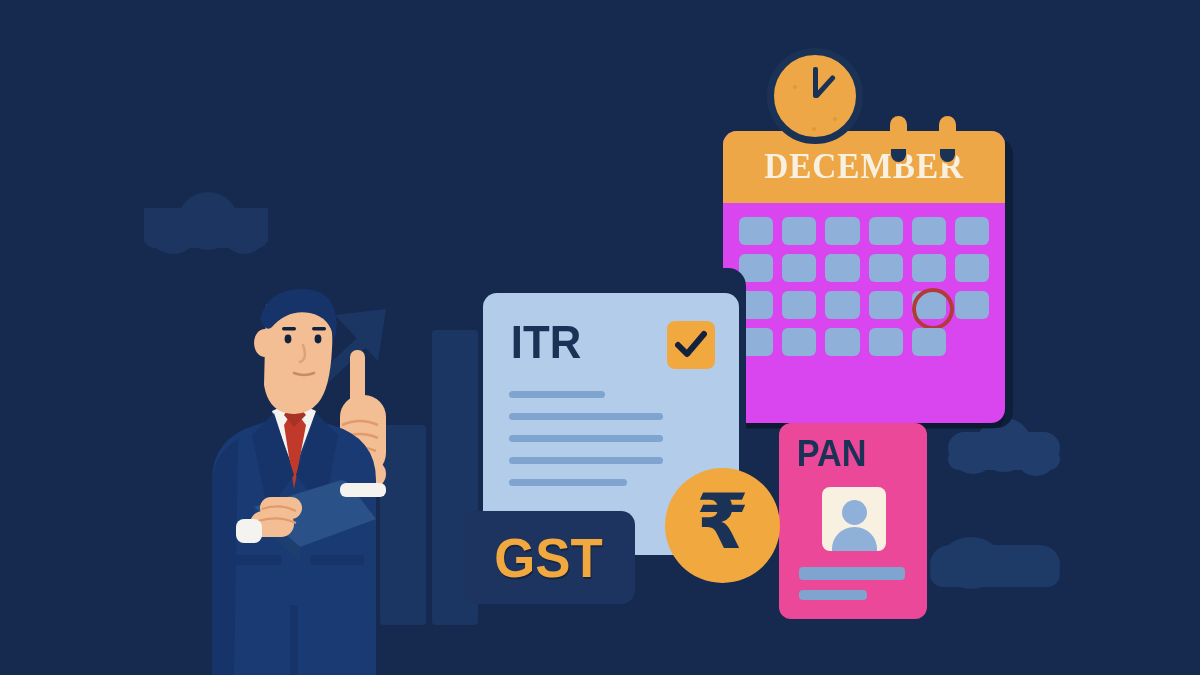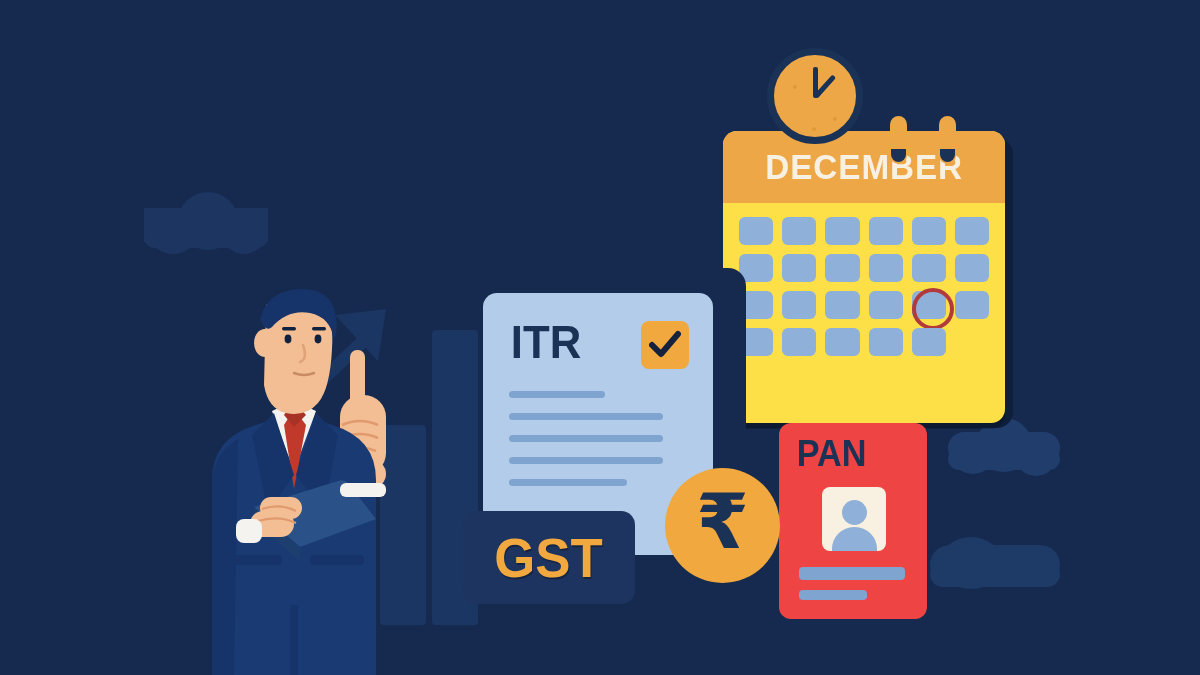--- a/index.html
+++ b/index.html
@@ -38,22 +38,23 @@
   #subtitle span{display:block;}
 
   
   #calendar-group{position:absolute;left:723px;top:48px;width:290px;height:360px;}
   #cal-shadow{
     position:absolute;left:8px;top:90px;width:282px;height:290px;
     background:#0e1f3c;border-radius:16px;
   }
   #cal-body{
     position:absolute;left:0px;top:83px;width:282px;height:292px;
-    background:#fde047;border-radius:14px;overflow:hidden;
+    background:#d946ef;border-radius:14px;overflow:hidden;
     box-shadow:0 6px 0 rgba(0,0,0,.18);
+    font-family:Liberation Serif, serif;
   }
   #cal-header{
     height:72px;background:#eda746;display:flex;align-items:center;
     justify-content:center;
   }
   #cal-month{
     color:#f8f1e2;font-weight:bold;font-size:35px;letter-spacing:1px;
     transform:scaleX(0.95);
   }
   #cal-grid{
@@ -86,21 +87,21 @@
   #clock .mh{width:5px;height:28px;left:39px;top:42px;transform-origin:50% 0%;transform:rotate(222deg);}
   #clock .dot{position:absolute;width:4px;height:4px;border-radius:50%;background:#e09a35;}
 
   
   #itr-backpanel{
     position:absolute;left:546px;top:268px;width:200px;height:290px;
     background:#152a4e;border-radius:18px;
   }
   #itr-card{
     position:absolute;left:483px;top:293px;width:230px;height:262px;
-    background:#b3ccea;border-radius:14px;
+    background:#b3ccea;border-radius:14px;padding-left:26px;
   }
   #itr-label{
     position:absolute;left:26px;top:22px;color:#1b3257;
     font-weight:bold;font-size:46px;letter-spacing:0px;transform:scaleX(0.95);
   }
   #itr-check{
     position:absolute;right:24px;top:28px;width:48px;height:48px;
     background:#f0a83f;border-radius:8px;
   }
   #itr-check svg{position:absolute;left:8px;top:9px;}
@@ -124,21 +125,21 @@
   }
   #coin .rs{
     position:absolute;left:0;right:0;top:16px;text-align:center;
     color:#1b3257;font-weight:bold;font-size:76px;line-height:76px;
     font-family:"DejaVu Sans",sans-serif;
   }
 
   
   #pan-card{
     position:absolute;left:779px;top:423px;width:148px;height:196px;
-    background:#ef4444;border-radius:12px;text-align:center;
+    background:#ec4899;border-radius:12px;text-align:center;
   }
   #pan-label{
     position:absolute;left:16px;top:10px;color:#1b3257;
     font-weight:bold;font-size:36px;transform:scaleX(0.95);
   }
   #pan-photo{
     position:absolute;left:43px;top:64px;width:64px;height:64px;
     background:#f8f1e2;border-radius:8px;overflow:hidden;
   }
   #pan-photo .head{

